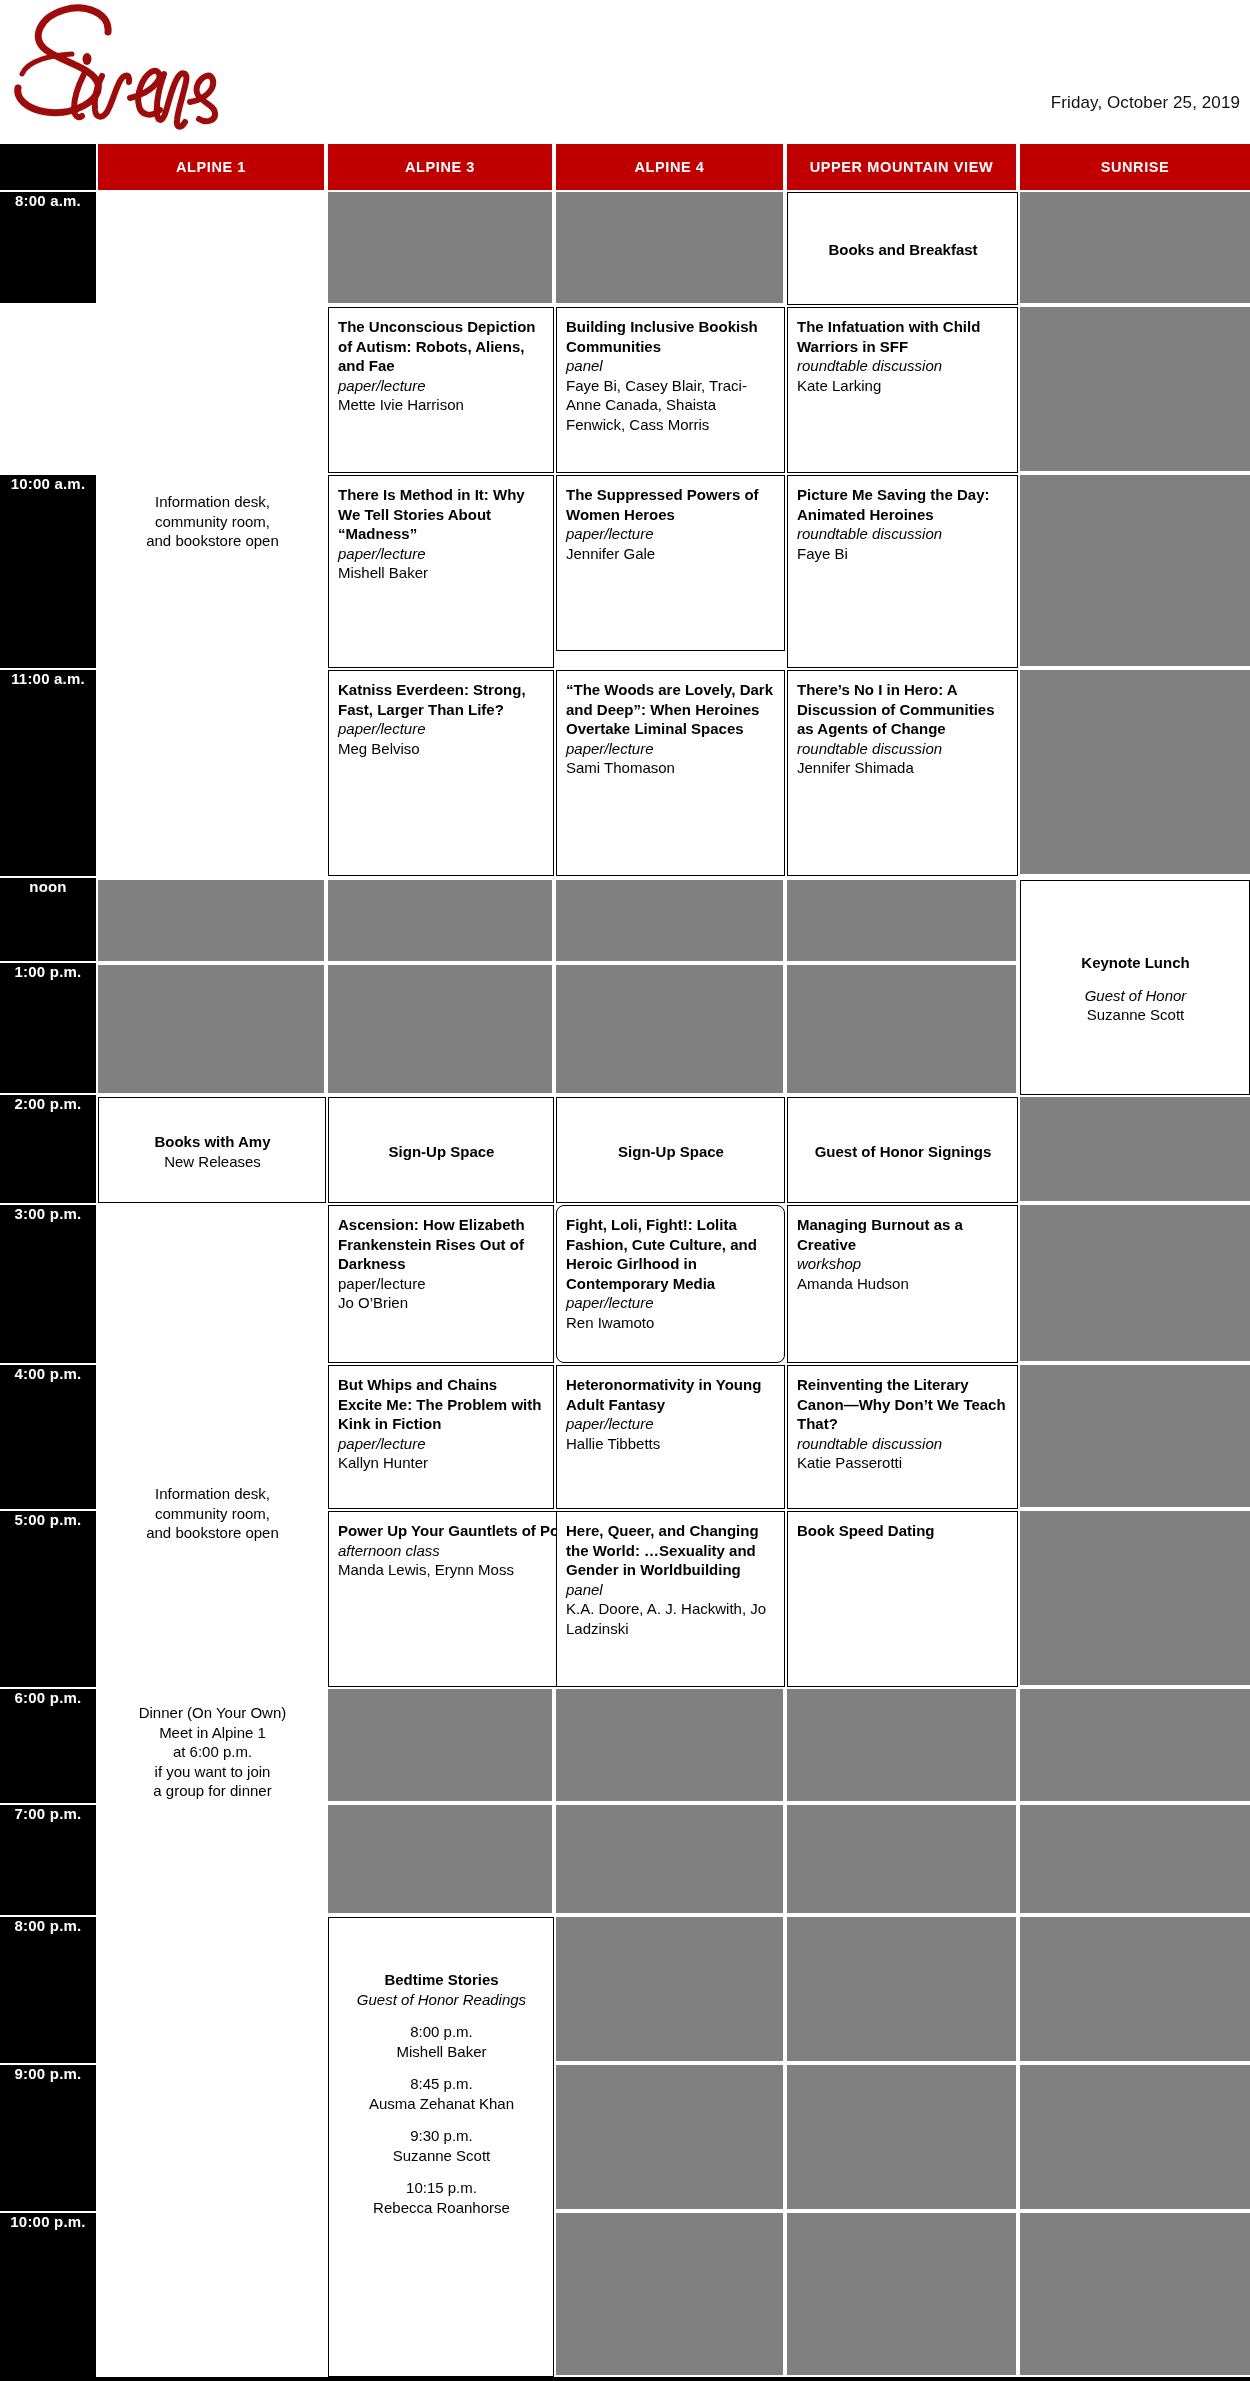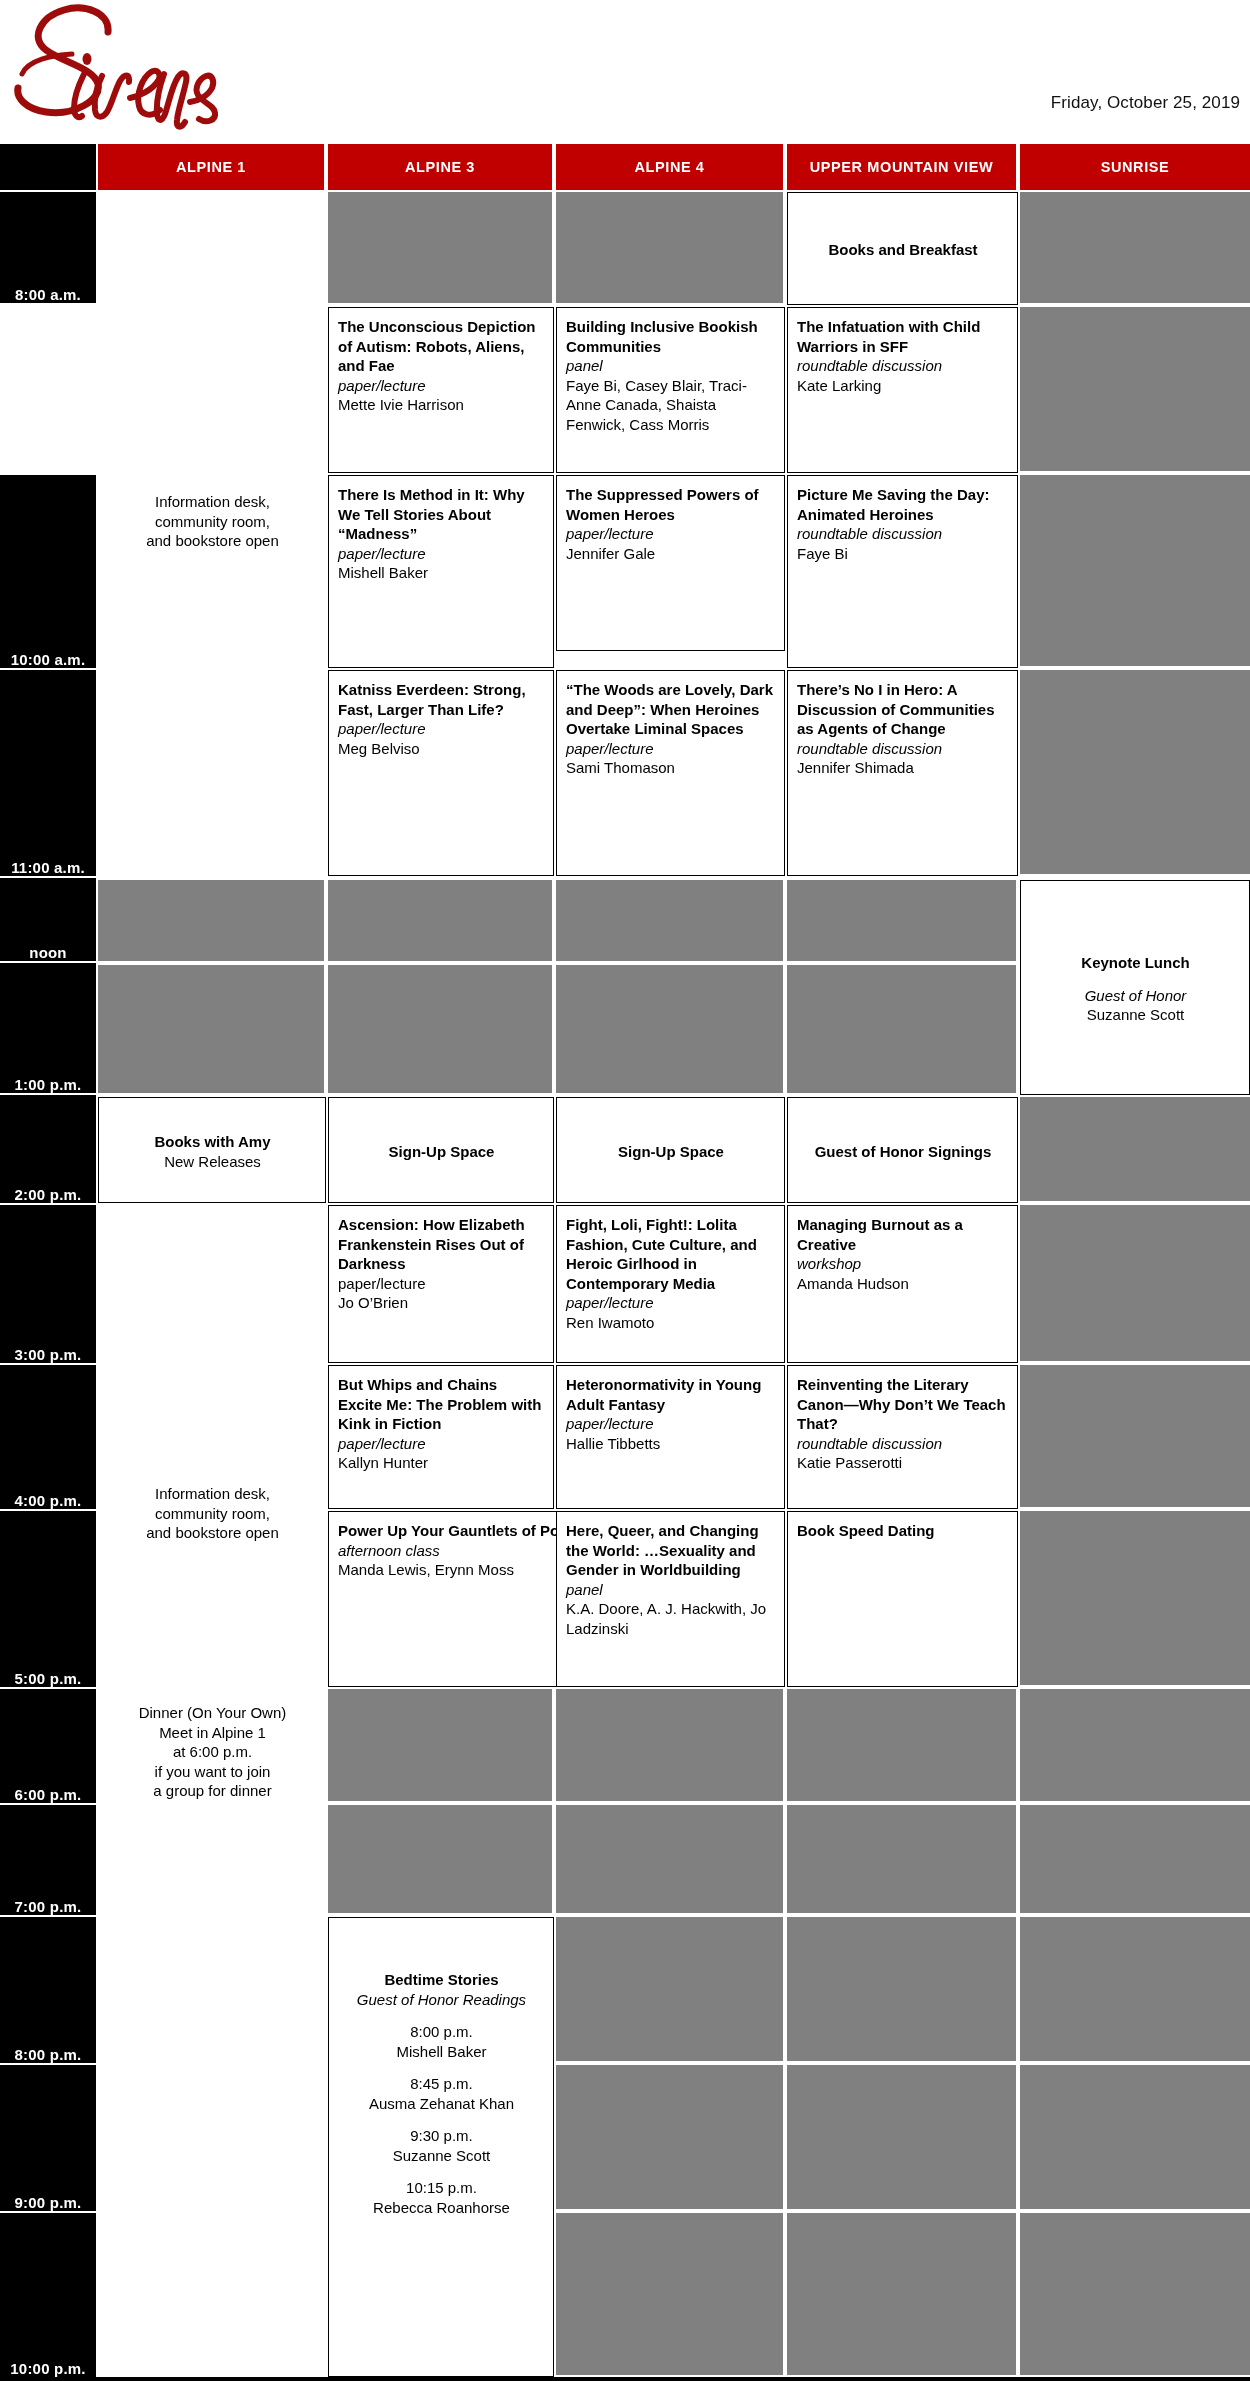--- a/index.html
+++ b/index.html
@@ -26,21 +26,21 @@
   .hdr{
     background:#c00000;color:#ffffff;font-weight:bold;font-size:14.5px;
     letter-spacing:.6px;display:flex;align-items:center;justify-content:center;
     text-align:center;border-right:2px solid #ffffff;
   }
   .hdr.last{border-right:none;}
   .corner{background:#000000;}
 
   .timecell{
     background:#000000;color:#ffffff;font-weight:bold;font-size:15px;
-    display:flex;align-items:flex-end;justify-content:center;text-align:center;
+    display:flex;align-items:flex-start;justify-content:center;text-align:center;
     border-bottom:2px solid #ffffff;letter-spacing:.2px;
   }
 
   .gray{background:#808080;border-right:2px solid #ffffff;border-bottom:2px solid #ffffff;}
   .gray.noright{border-right:none;}
 
   .white{
     background:#ffffff;border:1px solid #000000;
     padding:9px 8px 6px 9px;
     font-size:15px;line-height:1.30;
@@ -261,21 +261,21 @@
     <span class="sess-type">paper/lecture</span>
     <span class="sess-people">Sami Thomason</span>
   </div>
   <div class="cell gray" style="left:556px;top:880px;width:229px;height:83px;"></div>
   <div class="cell gray" style="left:556px;top:965px;width:229px;height:130px;"></div>
   <div class="cell white vcenter" style="left:556px;top:1097px;width:229px;height:106px;">
     <div class="mid-block">
       <span class="bold">Sign-Up Space</span>
     </div>
   </div>
-  <div class="cell white" style="left:556px;top:1205px;width:229px;height:158px;">
+  <div class="cell white" style="left:556px;top:1205px;width:229px;height:158px;border-radius:8px;">
     <span class="sess-title">Fight, Loli, Fight!: Lolita Fashion, Cute Culture, and Heroic Girlhood in Contemporary Media</span>
     <span class="sess-type">paper/lecture</span>
     <span class="sess-people">Ren Iwamoto</span>
   </div>
   <div class="cell white" style="left:556px;top:1365px;width:229px;height:144px;">
     <span class="sess-title">Heteronormativity in Young Adult Fantasy</span>
     <span class="sess-type">paper/lecture</span>
     <span class="sess-people">Hallie Tibbetts</span>
   </div>
   <div class="cell white" style="left:556px;top:1511px;width:229px;height:176px;">

